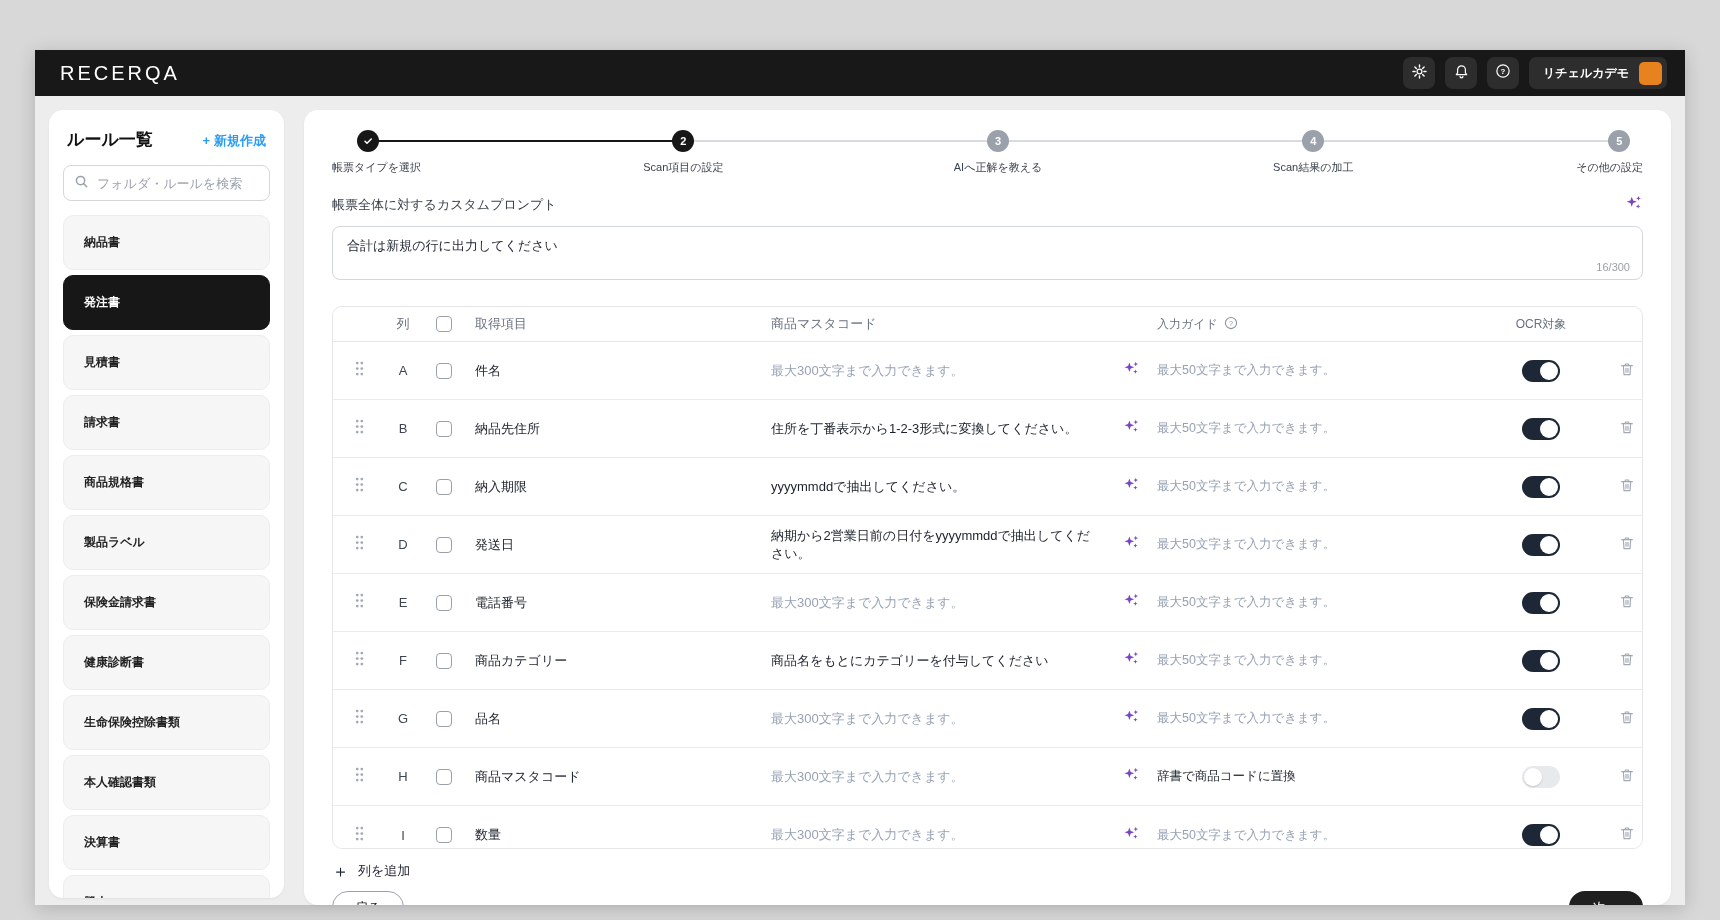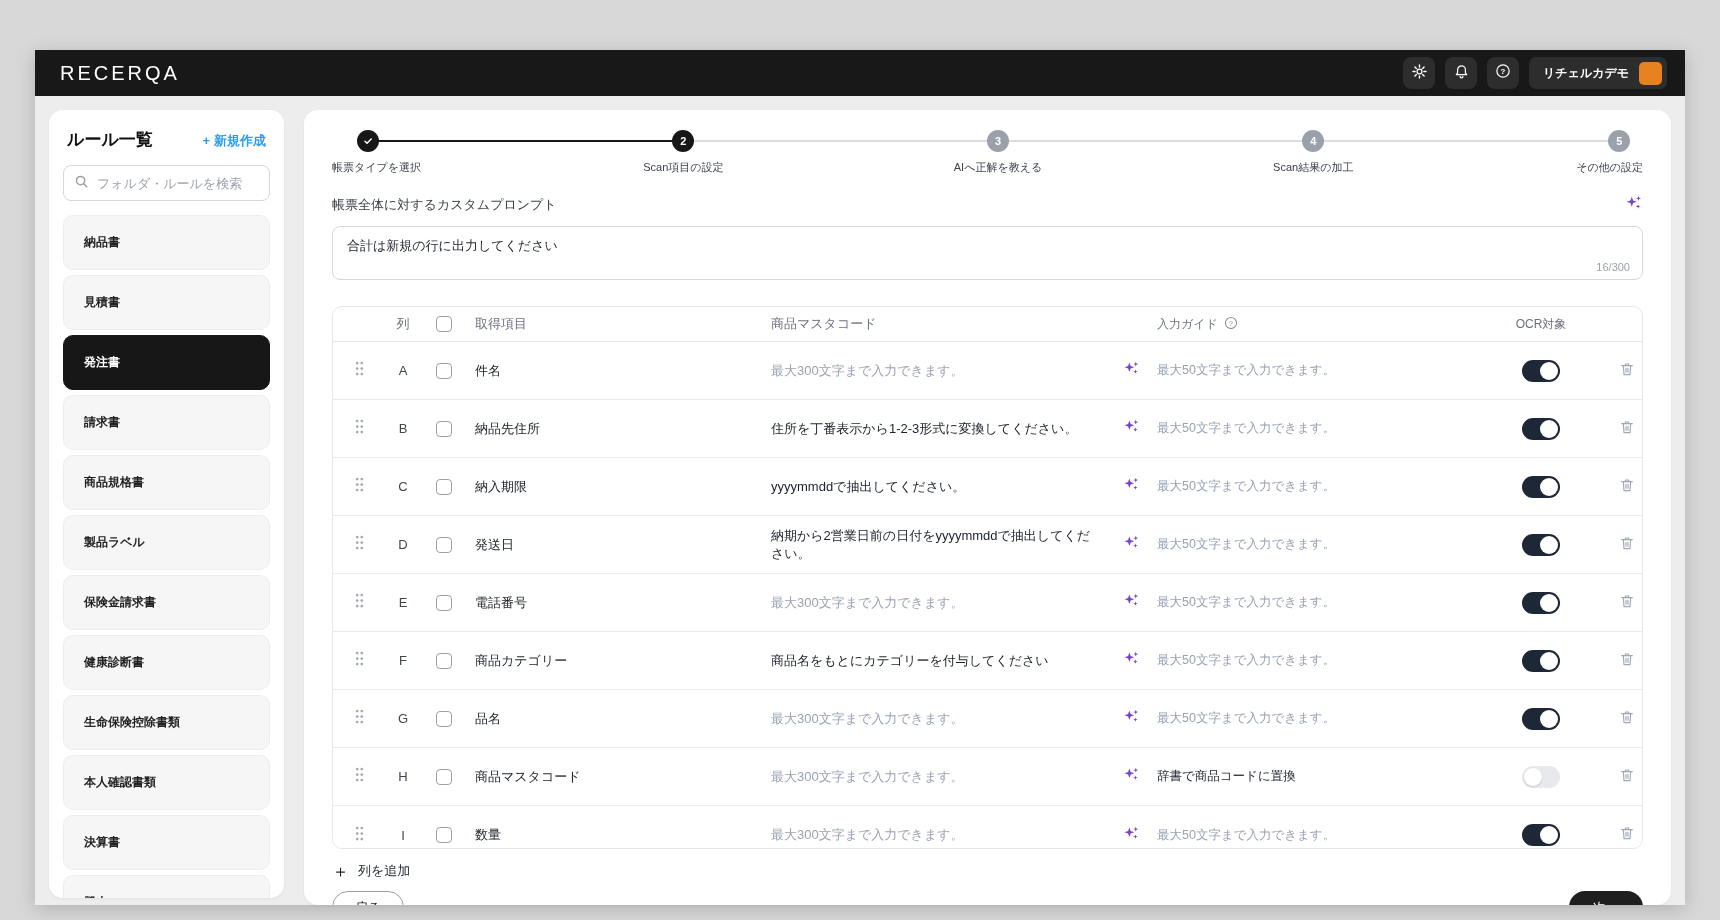--- a/index.html
+++ b/index.html
@@ -153,22 +153,22 @@
         <span>
           <svg width="15" height="15" viewBox="0 0 16 16" fill="none" stroke="#9aa1ab" stroke-width="1.6" stroke-linecap="round">
             <circle cx="7" cy="7" r="4.4"></circle>
               <line x1="10.4" y1="10.4" x2="13.6" y2="13.6"></line>
           </svg>
         </span>
         <input placeholder="フォルダ・ルールを検索" style="">
       </div>
       <div class="rule-list">
           <div class="rule-item">納品書</div>
+          <div class="rule-item selected">発注書</div>
           <div class="rule-item">見積書</div>
-          <div class="rule-item selected">発注書</div>
           <div class="rule-item">請求書</div>
           <div class="rule-item">商品規格書</div>
           <div class="rule-item">製品ラベル</div>
           <div class="rule-item">保険金請求書</div>
           <div class="rule-item">健康診断書</div>
           <div class="rule-item">生命保険控除書類</div>
           <div class="rule-item">本人確認書類</div>
           <div class="rule-item">決算書</div>
           <div class="rule-item">謄本</div>
           <div class="rule-item">カタログ</div>

